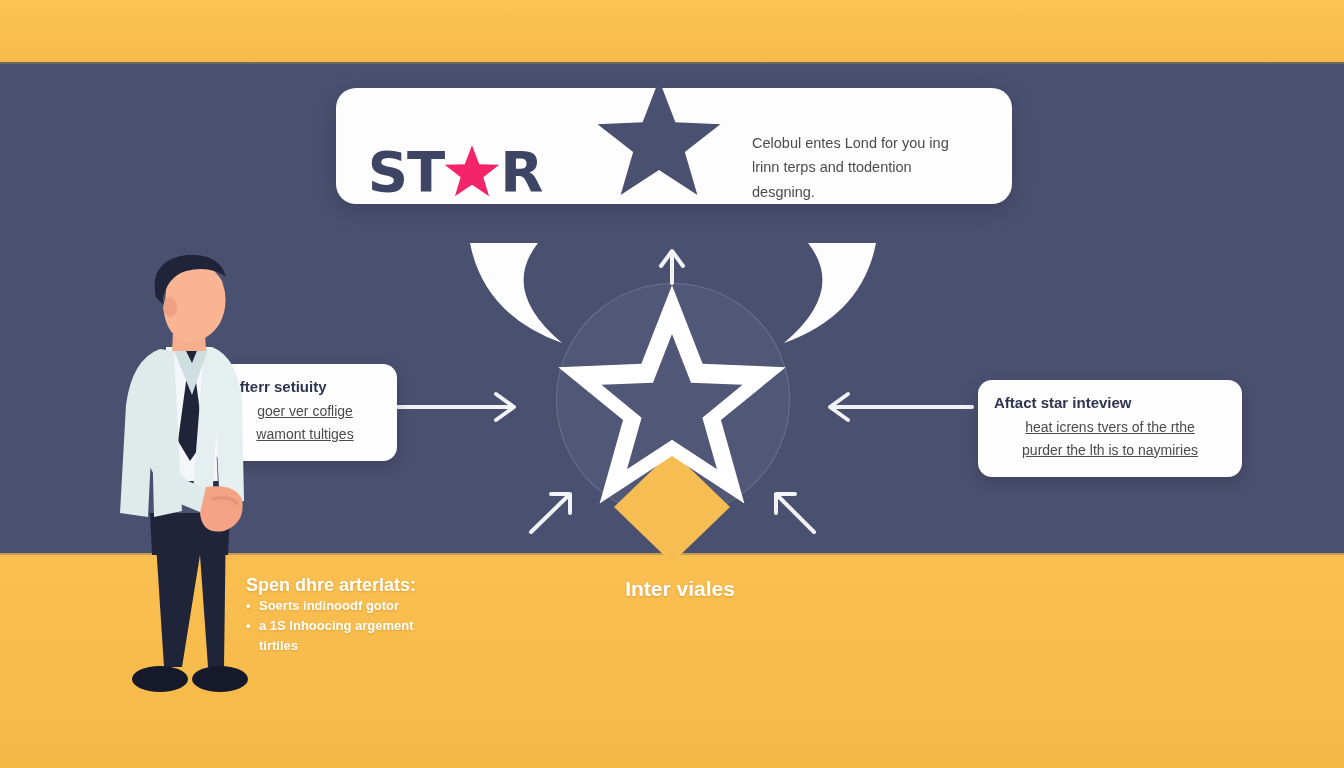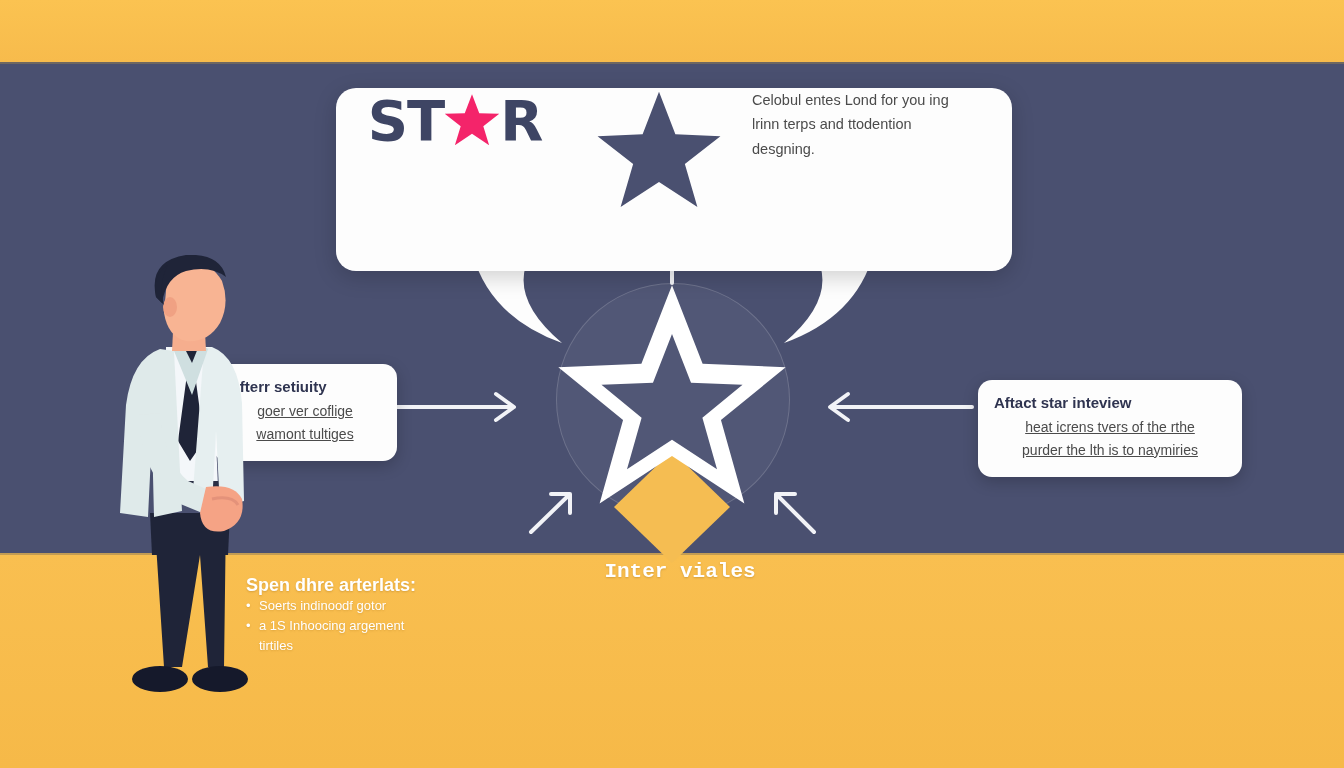--- a/index.html
+++ b/index.html
@@ -48,26 +48,26 @@
     position: absolute;
     left: 0; top: 0; right: 0; height: 2px;
     background: #8d7a56;
     opacity: .5;
   }
 
   
   .hero-card {
     position: absolute;
     left: 336px; top: 88px;
-    width: 676px; height: 183px;
+    width: 676px; height: 116px;
     background: #fdfdfd;
     border-radius: 20px;
     box-shadow: 0 6px 22px rgba(0,0,0,.18);
     display: flex;
-    align-items: flex-start;
+    align-items: flex-end;
     z-index: 6;
   }
   .hero-logo {
     width: 238px;
     display: flex;
     align-items: center;
     justify-content: center;
     gap: 2px;
   }
   .logo-text {
@@ -176,23 +176,24 @@
   .col-left   { left: 246px; top: 575px; width: 192px; }
   .col-mid    { left: 562px; top: 560px; width: 236px; text-align: center; }
   .col-right  { left: 916px; top: 562px; width: 282px; text-align: center; }
 
   .col-heading {
     font-weight: 700;
     font-size: 18px;
     text-shadow: 0 1px 2px rgba(150,100,20,.35);
   }
   .col-heading.serif {
-    font-family: Liberation Mono, monospace;
+    font-family: Liberation Sans, sans-serif;
     font-size: 21px;
     margin-bottom: 9px;
+    margin-top: 17px;
   }
   .col-heading.big {
     font-size: 17px;
     margin-bottom: 8px;
   }
   .col-body {
     font-size: 14.5px;
     line-height: 1.62;
     text-shadow: 0 1px 2px rgba(150,100,20,.28);
   }
@@ -200,20 +201,21 @@
     list-style: none;
     margin: 0;
     padding: 0;
     font-size: 13px;
     line-height: 1.55;
   }
   .bullets li {
     position: relative;
     padding-left: 13px;
     text-shadow: 0 1px 2px rgba(150,100,20,.28);
+    font-weight: bold;
   }
   .bullets li::before {
     content: "\2022";
     position: absolute;
     left: 0; top: 0;
   }
 </style>
 </head>
 <body>
 

